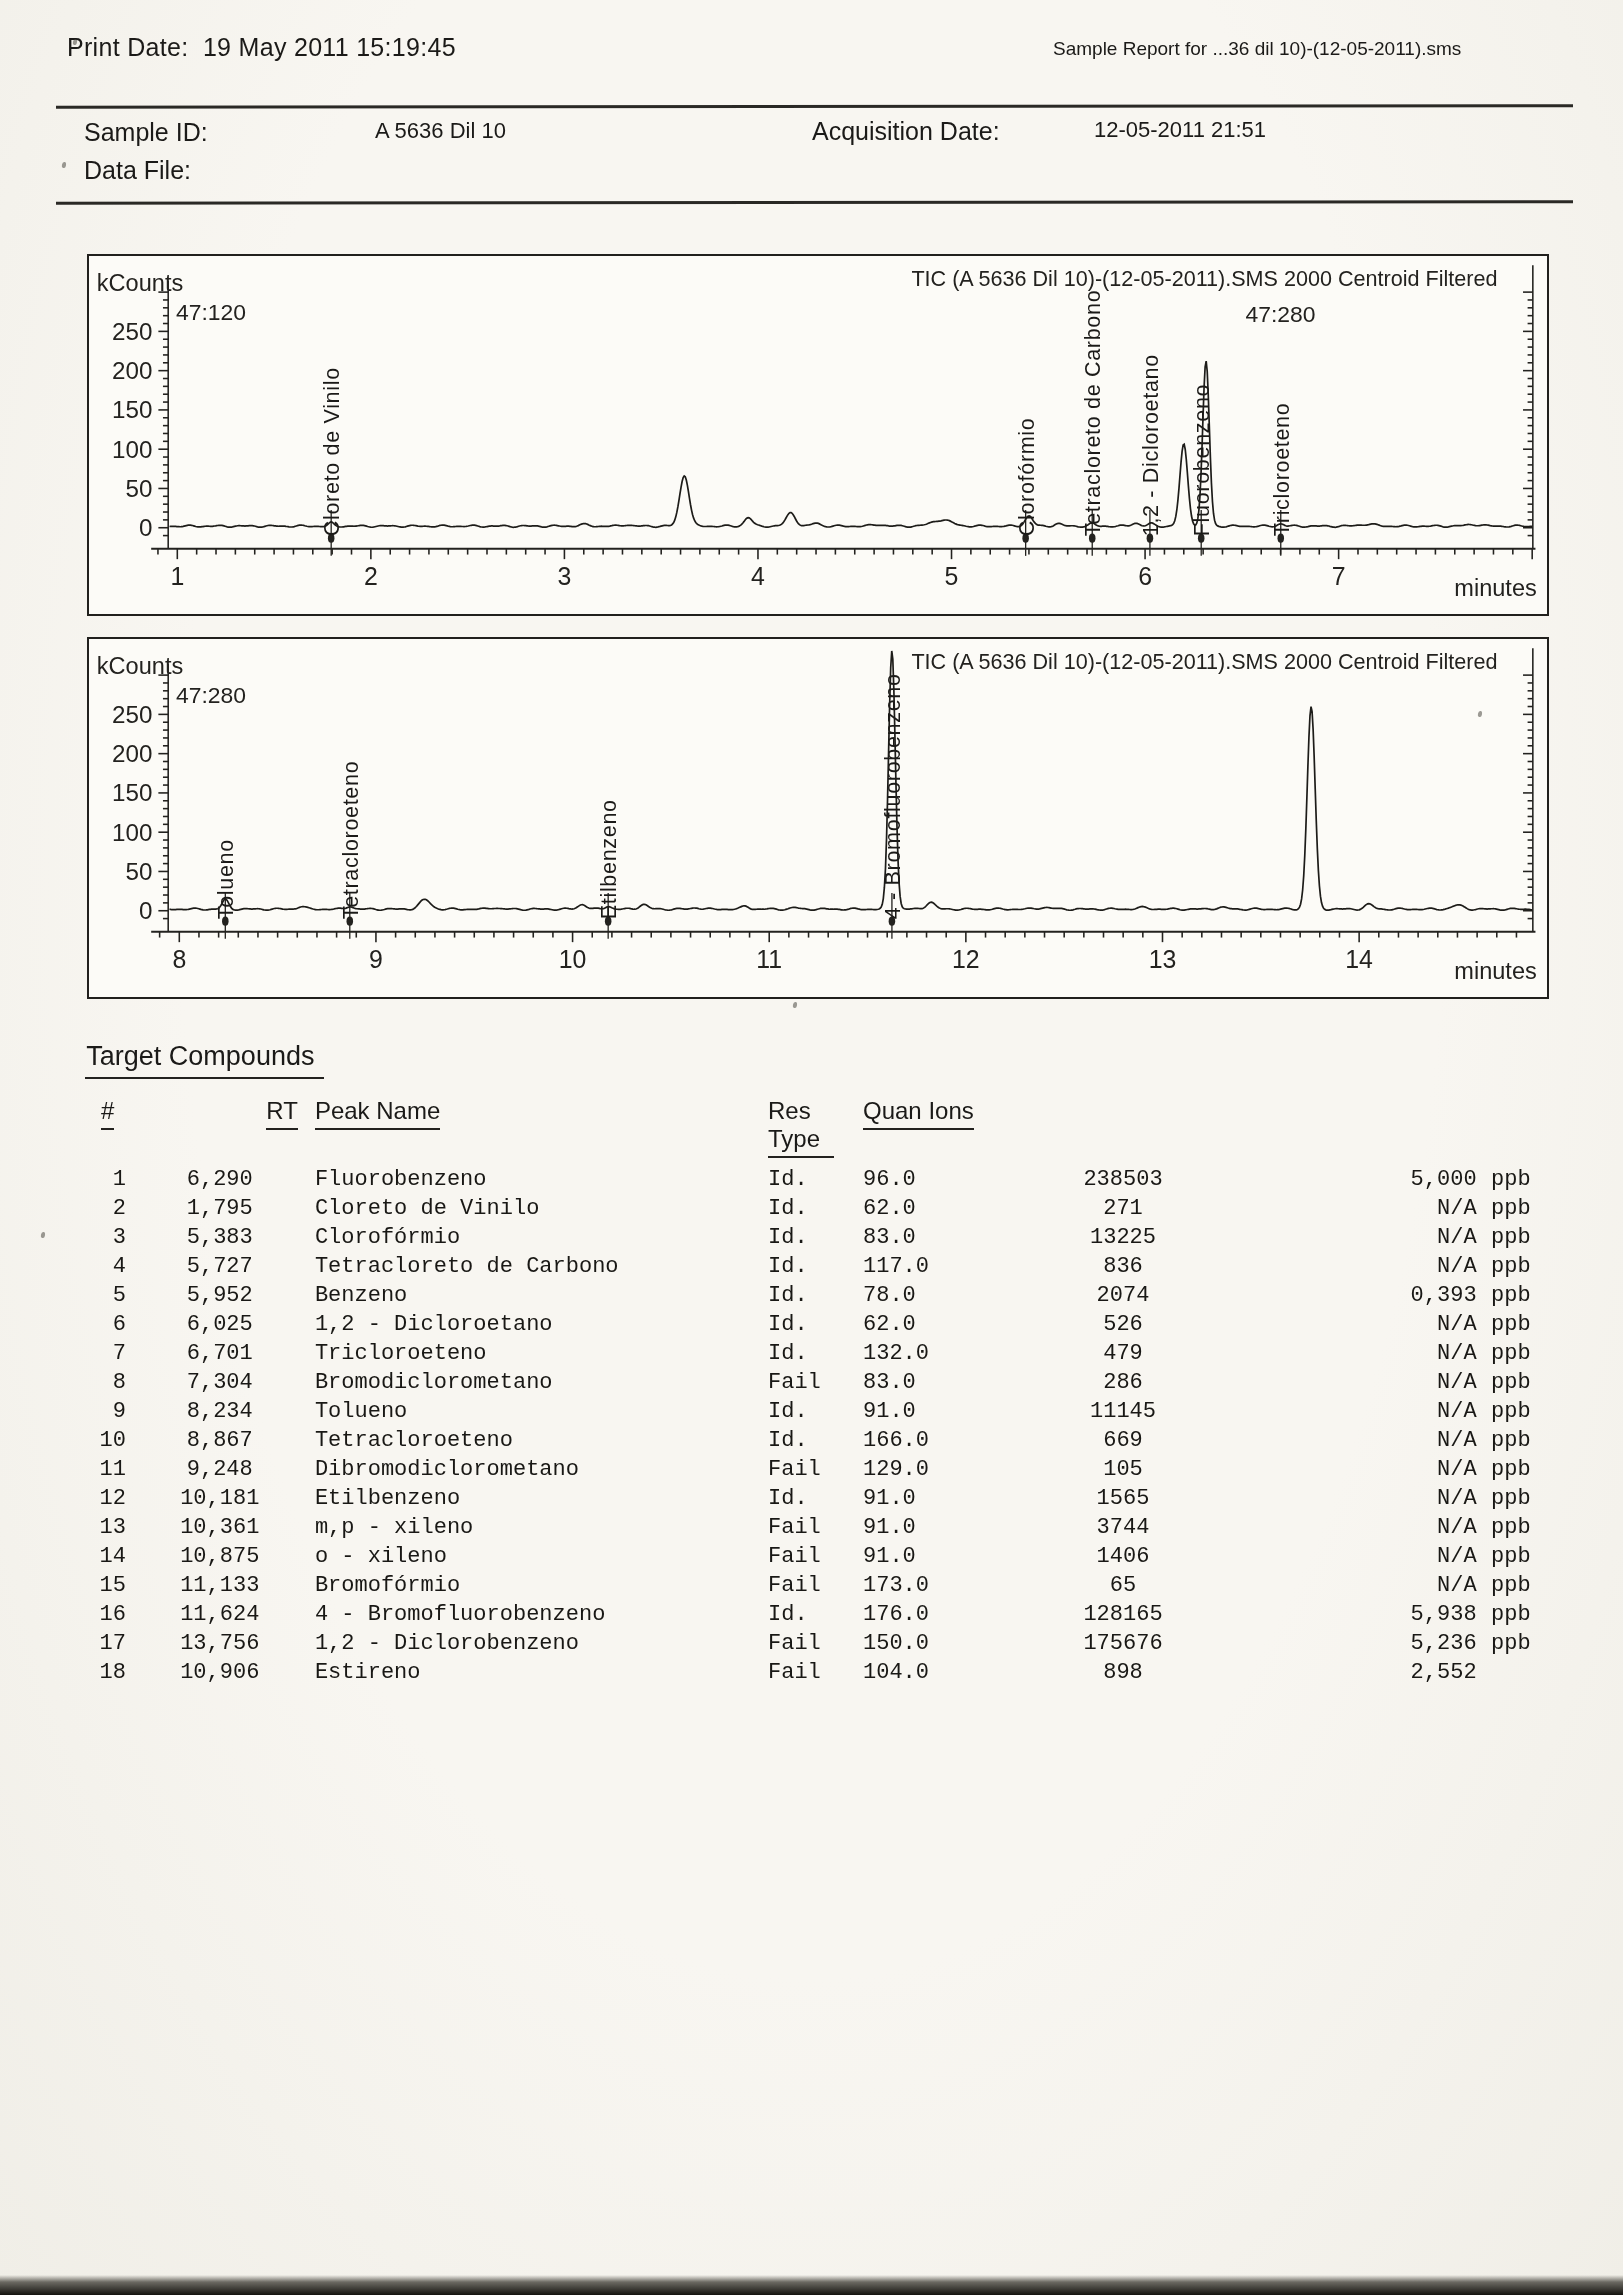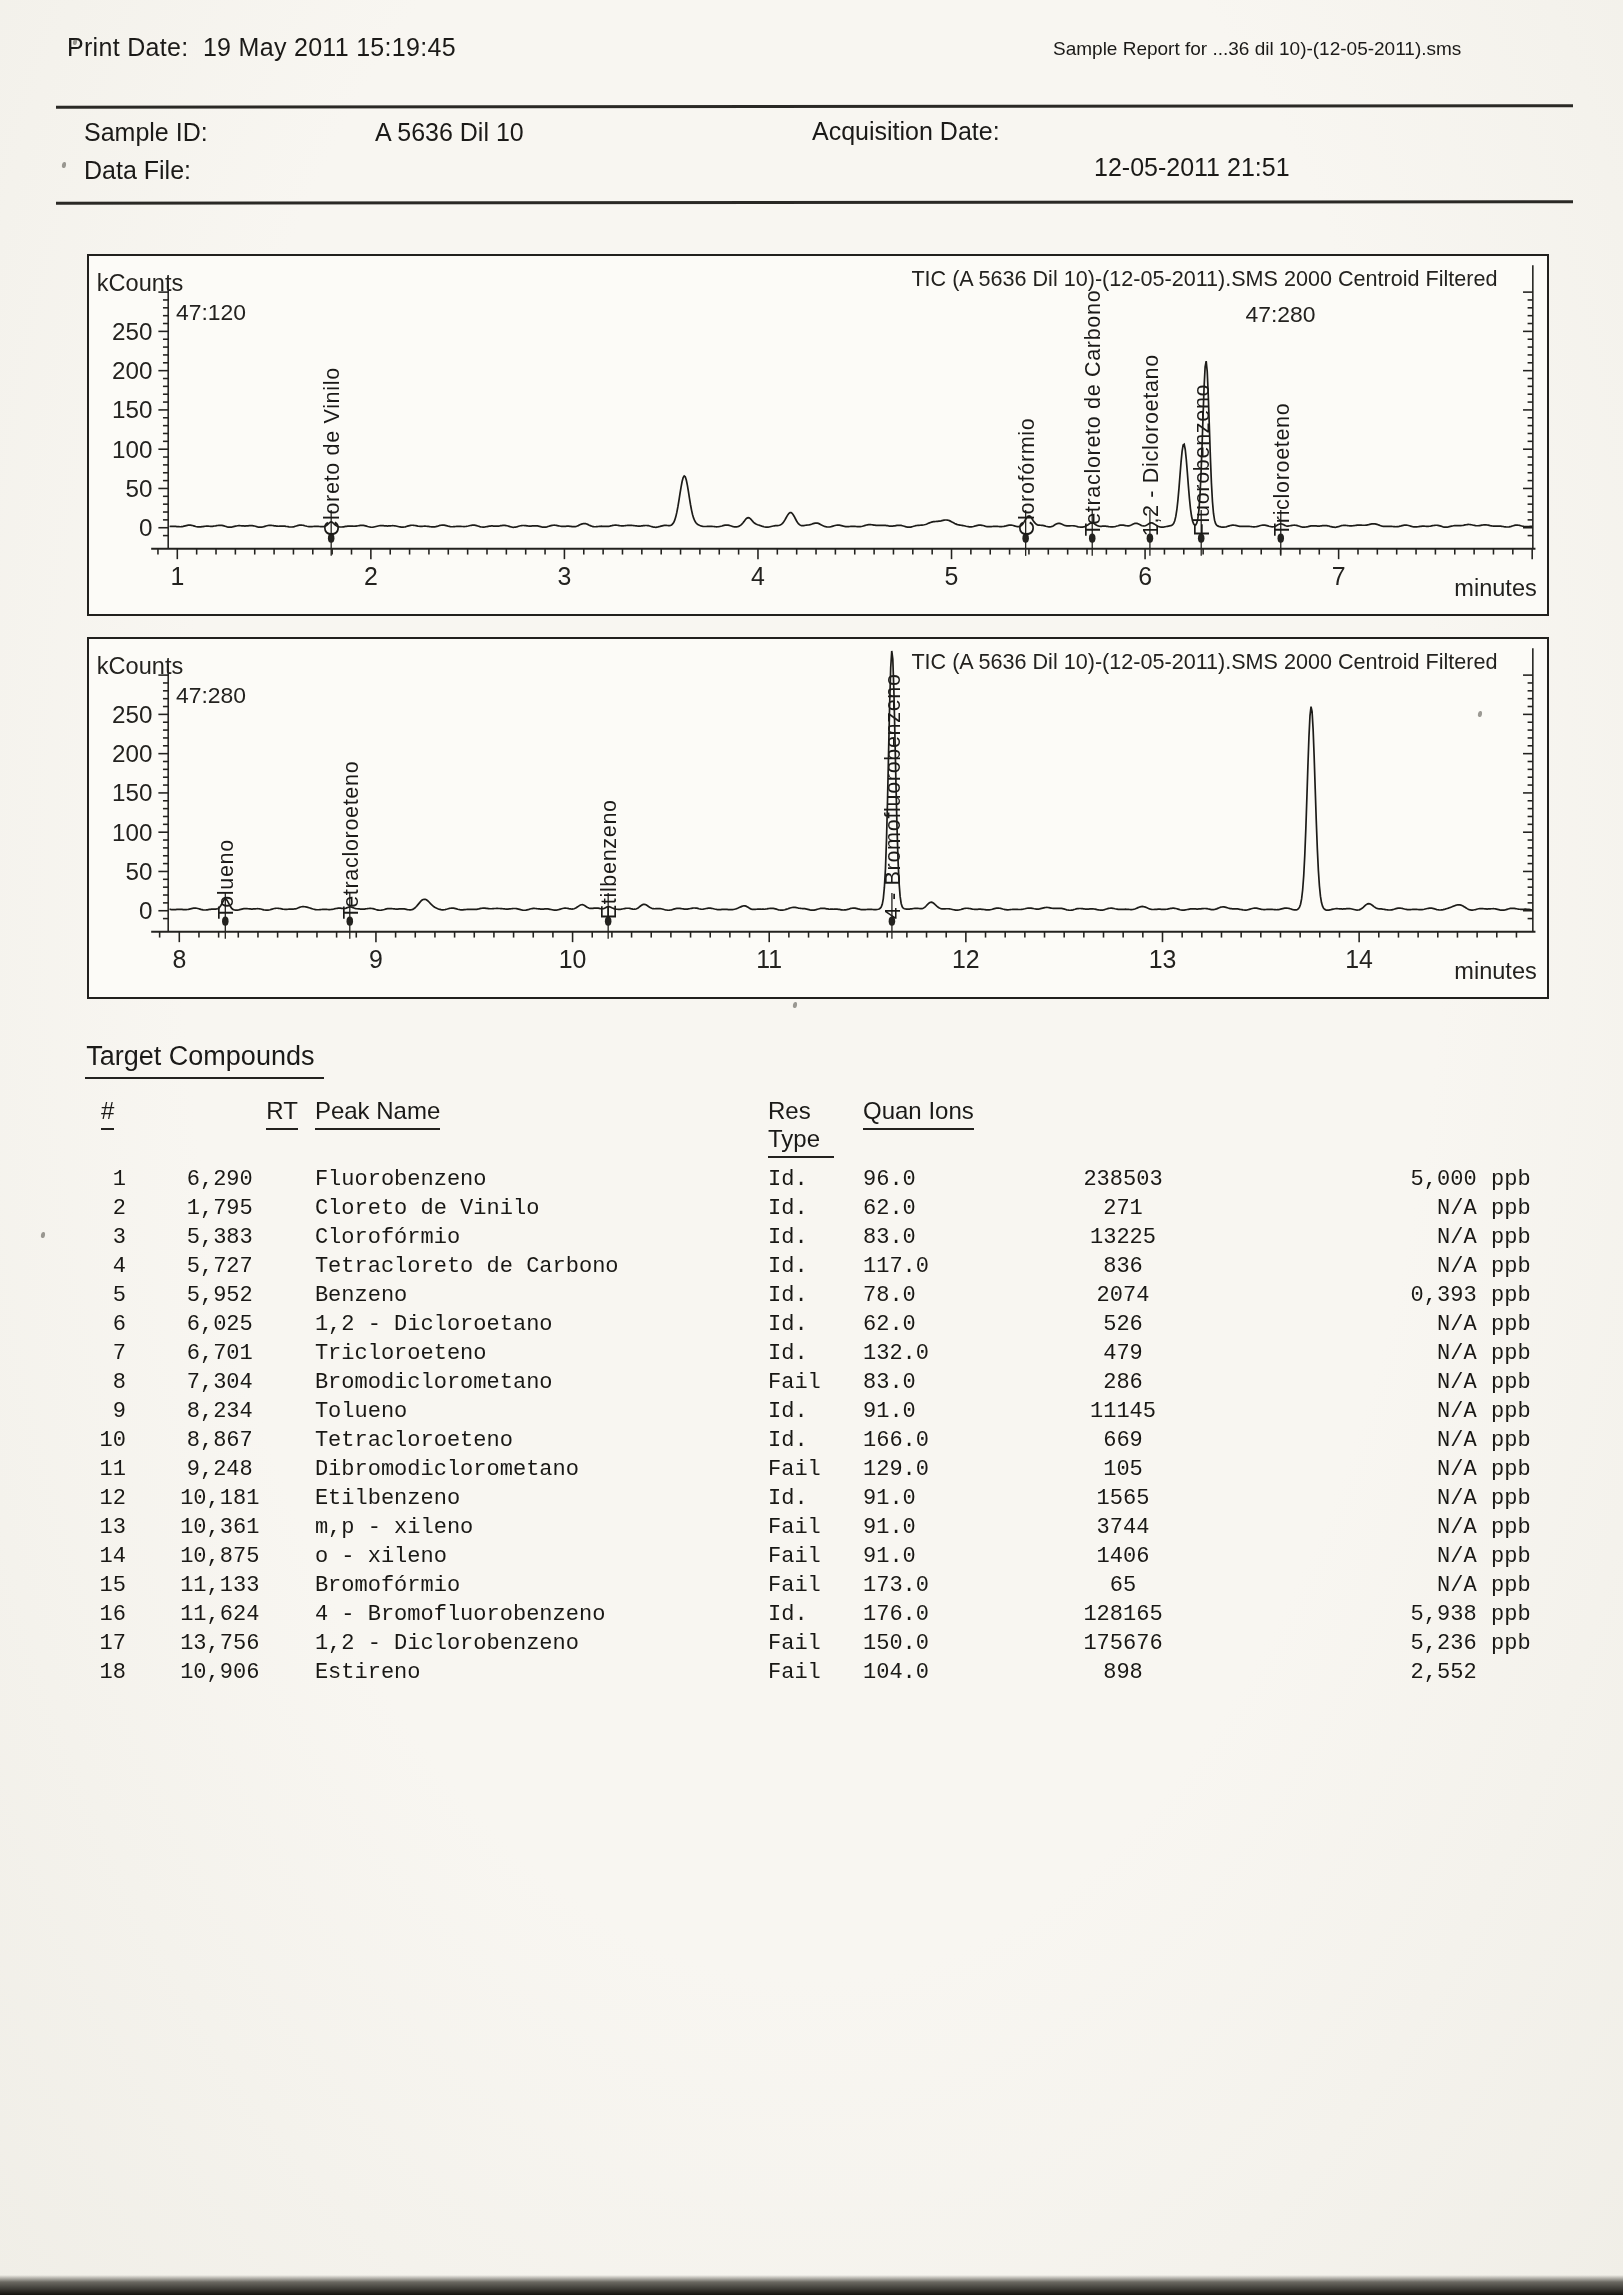--- a/index.html
+++ b/index.html
@@ -6,23 +6,23 @@
   .page{position:relative;width:1623px;height:2295px;margin:0 auto;overflow:hidden;
         background:radial-gradient(ellipse at 50% 38%, #f8f6f1 55%, #f0eee7 100%);
         color:#1b1a18;font-family:"Liberation Sans",sans-serif;}
   .abs{position:absolute;}
   .print-date{left:67px;top:33px;font-size:25px;letter-spacing:0.3px;white-space:pre;text-align:right;}
   .report-for{left:1053px;top:38px;font-size:19px;white-space:pre;}
   .rule{position:absolute;left:56px;width:1517px;height:2.6px;background:#2a2925;}
   .rule-1{top:105px;transform:rotate(-.06deg);}
   .rule-2{top:201px;transform:rotate(-.06deg);}
   .info-label{font-size:25px;white-space:pre;}
-  .info-value{font-size:25px;white-space:pre;}
+  .info-value{font-size:22px;white-space:pre;}
   .lbl-sample{left:84px;top:118px;} .val-sample{left:375px;top:118px;}
-  .lbl-acq{left:812px;top:117px;}  .val-acq{left:1094px;top:117px;margin-top:36px;}
+  .lbl-acq{left:812px;top:117px;}  .val-acq{left:1094px;top:117px;}
   .lbl-file{left:84px;top:156px;}  .val-file{left:375px;top:158px;font-size:23.6px;}
   .chart-box{position:absolute;left:87px;width:1458px;height:358px;
              border:2.6px solid #21201d;background:#fcfbf7;}
   .chart-1{top:254px;} .chart-2{top:637px;}
   .chart-box svg{display:block;width:1453px;height:353px;}
   .tc-title{left:85px;top:1041px;font-size:27px;}
   .tc-title span{display:inline-block;border-bottom:2.6px solid #23221f;padding:0 9.2px 4.6px 1.3px;}
   .tc-table{position:absolute;left:84px;top:1097px;width:1458px;}
   .tc-head{display:grid;grid-template-columns:59px 164px 419px 108px 167px 278px 264px;
            font-family:"Liberation Sans",sans-serif;font-size:24px;}

